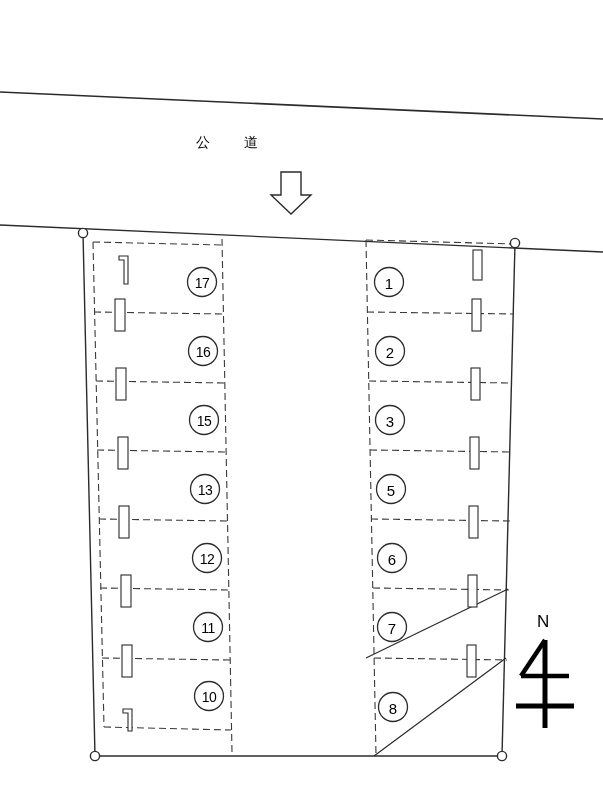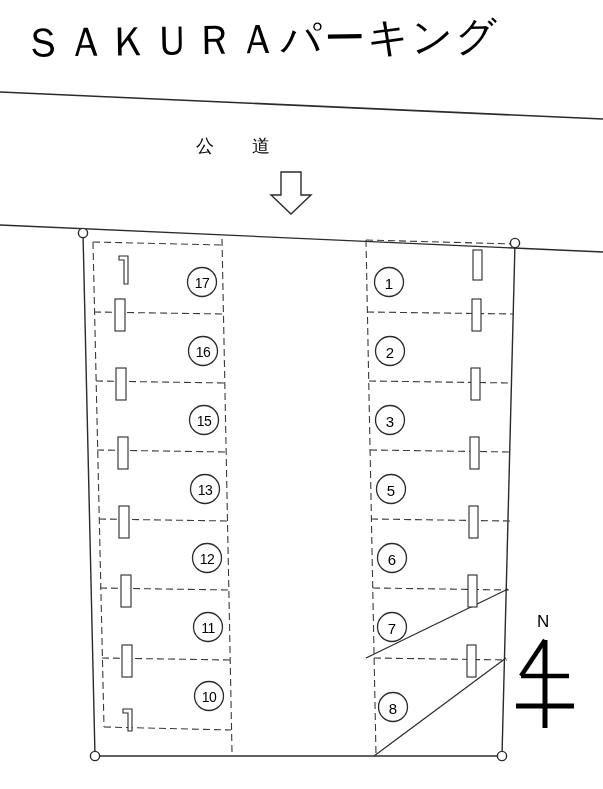--- a/index.html
+++ b/index.html
@@ -34,21 +34,21 @@
     font-weight: 400;
     white-space: nowrap;
     font-family: "DejaVu Sans", "Liberation Sans", sans-serif;
     transform: rotate(-0.9deg);
     transform-origin: left top;
   }
   #road-label {
     position: absolute;
     left: 196px;
     top: 134px;
-    font-size: 18px;
+    font-size: 14px;
     letter-spacing: 10px;
     font-family: "DejaVu Sans", "Liberation Sans", sans-serif;
   }
   #compass-label {
     position: absolute;
     left: 537px;
     top: 612px;
     font-size: 17px;
     font-family: "Liberation Sans", sans-serif;
   }
@@ -60,23 +60,20 @@
     dominant-baseline: central;
     fill: #000;
   }
   .stall-num.two-digit { font-size: 14px; letter-spacing: -0.5px; }
 </style>
 </head>
 <body>
 
 <div id="page">
 
-  <div id="title-area">
-    <div id="site-title">ＳＡＫＵＲＡパーキング</div>
-  </div>
 
   <div id="road-label">公　道</div>
 
   <div id="compass-label">N</div>
 
   <svg id="plan" width="603" height="789" viewBox="0 0 603 789">
 
     <g>
       <line x1="0" y1="92" x2="603" y2="119" stroke="#2b2b2b" stroke-width="1.6"></line>
       <line x1="0" y1="225" x2="603" y2="252" stroke="#2b2b2b" stroke-width="1.3"></line>

